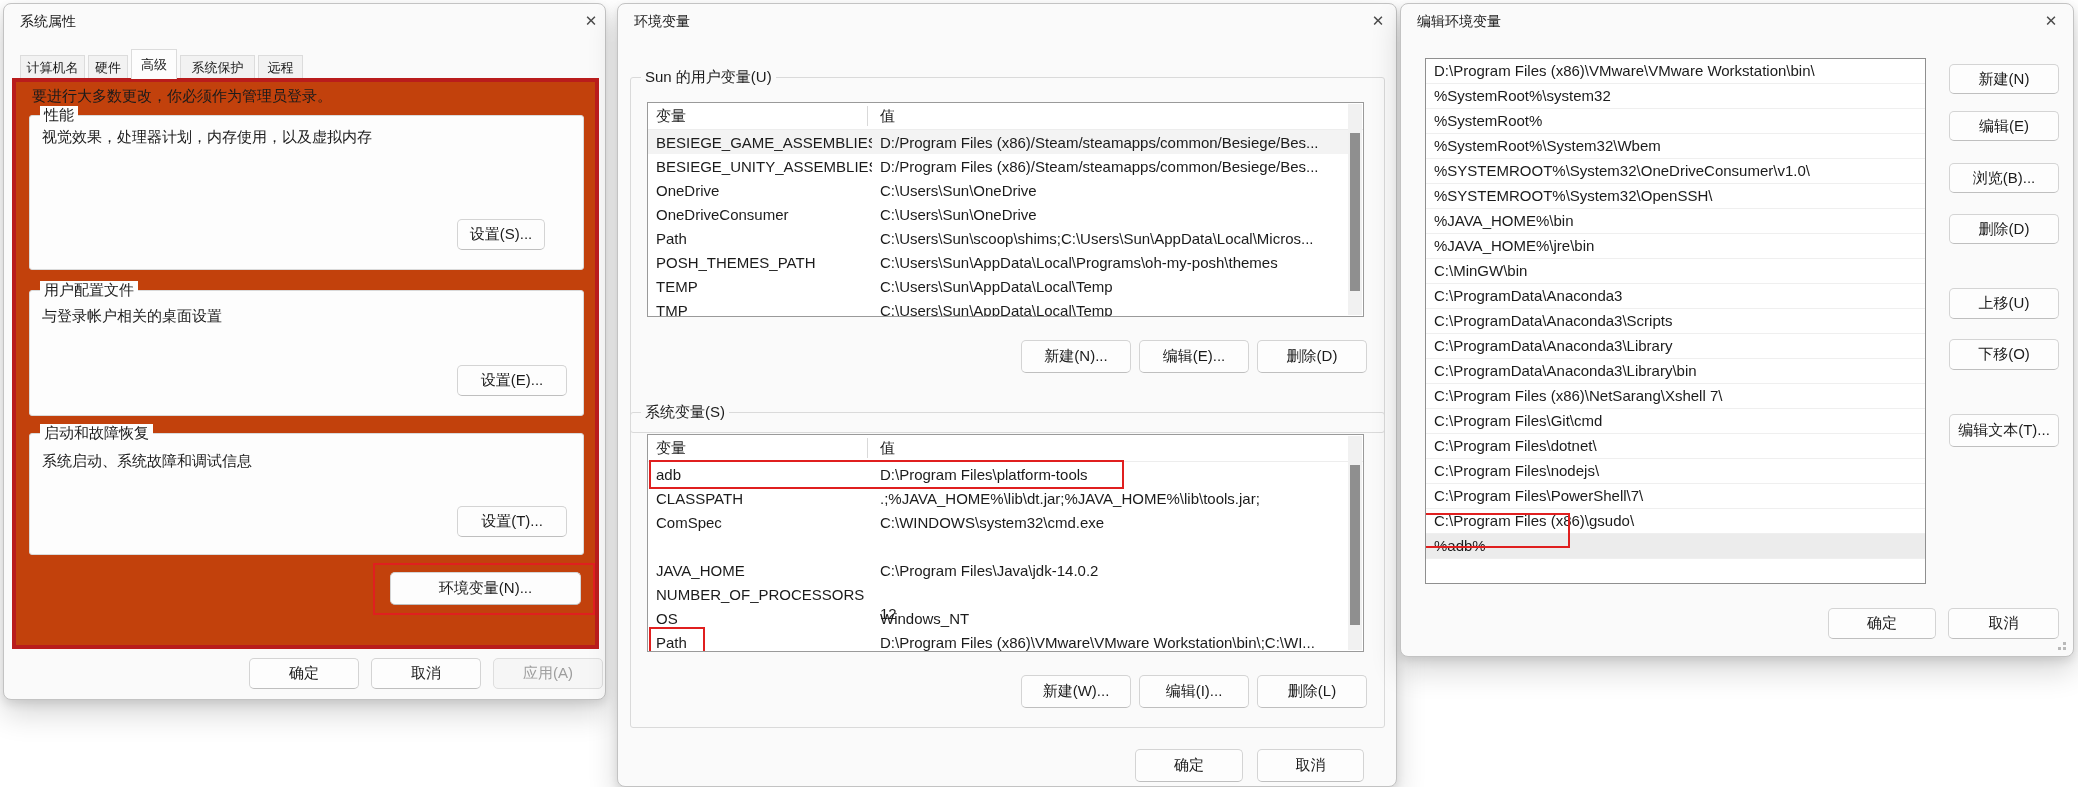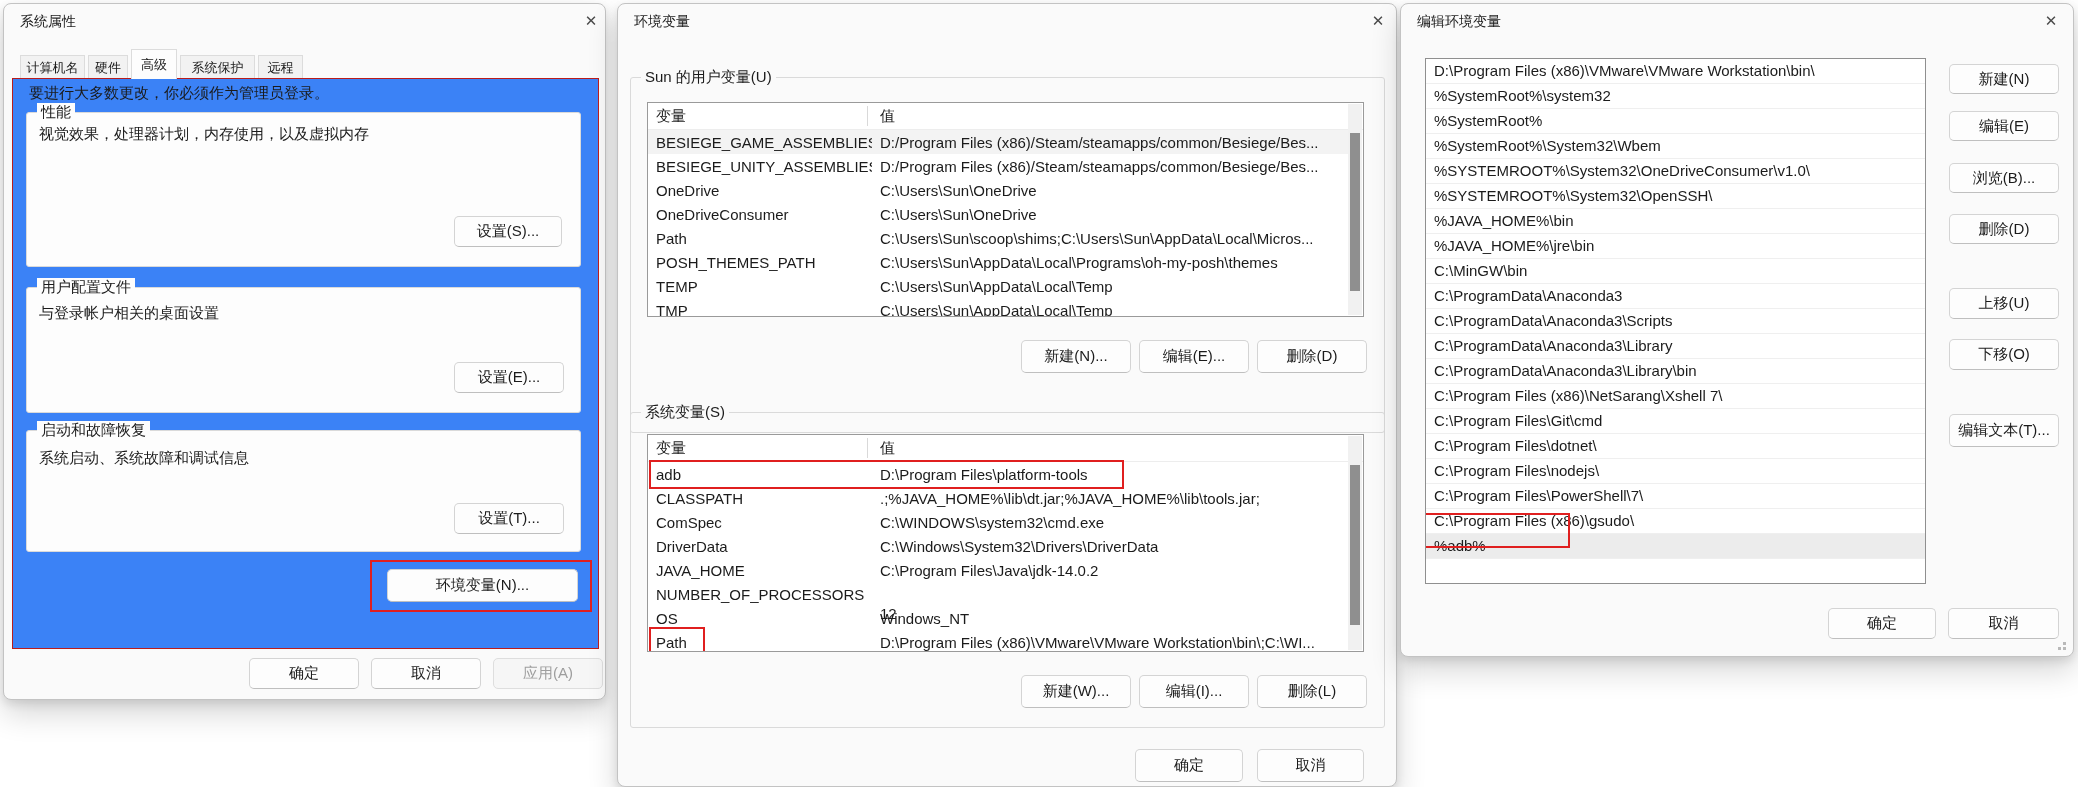--- a/index.html
+++ b/index.html
@@ -36,21 +36,21 @@
   }
   .statictext{position:absolute;font-size:15px;white-space:nowrap;}
   
   .tab{
     position:absolute;box-sizing:border-box;font-size:13px;
     display:flex;align-items:center;justify-content:center;
     background:#f2f2f2;border:1px solid #dcdcdc;border-bottom:none;white-space:nowrap;
   }
   .tab.active{background:#fdfdfd;z-index:3;}
   .page{
-    position:absolute;background:#3b82f6;border:1px solid #b91c1c;box-sizing:border-box;z-index:1;
+    position:absolute;background:#c2410c;border:4px solid #b91c1c;box-sizing:border-box;z-index:1;
   }
   
   .lv{
     position:absolute;background:#ffffff;border:1px solid #9a9a9a;box-sizing:border-box;overflow:hidden;
   }
   .lv-head{position:absolute;left:0;top:0;right:0;height:26px;border-bottom:1px solid #ededed;}
   .lv-head .hcell{position:absolute;top:0;height:26px;display:flex;align-items:center;font-size:15px;padding-left:8px;box-sizing:border-box;}
   .lv-coldiv{position:absolute;top:3px;width:1px;height:20px;background:#d9d9d9;}
   .lv-row{position:absolute;left:0;right:15px;height:24px;}
   .lv-row .cell{position:absolute;top:0;height:24px;display:flex;align-items:center;font-size:15px;white-space:nowrap;overflow:hidden;padding-left:8px;box-sizing:border-box;}
@@ -92,21 +92,21 @@
   <div class="tab" style="left:254px;top:51px;width:45px;height:24px;">
       <span>远程</span>
     </div>
 
   <div class="page" style="left:8px;top:74px;width:587px;height:571px;">
     <div class="statictext" style="left:16px;top:5px;">要进行大多数更改，你必须作为管理员登录。</div>
 
     <div class="groupbox" style="left:13px;top:33px;width:555px;height:155px;background:#fdfdfd;">
       <span class="glabel" style="background:#fdfdfd;">性能</span>
       <div class="statictext" style="left:12px;top:12px;">视觉效果，处理器计划，内存使用，以及虚拟内存</div>
-      <button class="btn" style="left:427px;top:103px;width:108px;height:31px;">设置(S)...</button>
+      <button class="btn" style="left:427px;top:103px;width:88px;height:31px;">设置(S)...</button>
     </div>
 
     <div class="groupbox" style="left:13px;top:208px;width:555px;height:126px;background:#fdfdfd;padding-left:8px;">
       <span class="glabel" style="background:#fdfdfd;">用户配置文件</span>
       <div class="statictext" style="left:12px;top:16px;">与登录帐户相关的桌面设置</div>
       <button class="btn" style="left:427px;top:74px;width:110px;height:31px;">设置(E)...</button>
     </div>
 
     <div class="groupbox" style="left:13px;top:351px;width:555px;height:122px;background:#fdfdfd;">
       <span class="glabel" style="background:#fdfdfd;">启动和故障恢复</span>
@@ -191,24 +191,20 @@
         <div class="cell" style="left:0;width:224px;">adb</div>
         <div class="cell" style="left:224px;right:0;">D:\Program Files\platform-tools</div>
       </div>
       <div class="lv-row" style="top:51px;">
         <div class="cell" style="left:0;width:224px;">CLASSPATH</div>
         <div class="cell" style="left:224px;right:0;">.;%JAVA_HOME%\lib\dt.jar;%JAVA_HOME%\lib\tools.jar;</div>
       </div>
       <div class="lv-row" style="top:75px;">
         <div class="cell" style="left:0;width:224px;">ComSpec</div>
         <div class="cell" style="left:224px;right:0;">C:\WINDOWS\system32\cmd.exe</div>
-      </div>
-      <div class="lv-row" style="top:99px;">
-        <div class="cell" style="left:0;width:224px;">DriverData</div>
-        <div class="cell" style="left:224px;right:0;">C:\Windows\System32\Drivers\DriverData</div>
       </div>
       <div class="lv-row" style="top:123px;">
         <div class="cell" style="left:0;width:224px;">JAVA_HOME</div>
         <div class="cell" style="left:224px;right:0;">C:\Program Files\Java\jdk-14.0.2</div>
       </div>
       <div class="lv-row" style="top:147px;">
         <div class="cell" style="left:0;width:224px;">NUMBER_OF_PROCESSORS</div>
         <div class="cell" style="left:224px;right:9px;margin-top:19px;">12</div>
       </div>
       <div class="lv-row" style="top:171px;">

